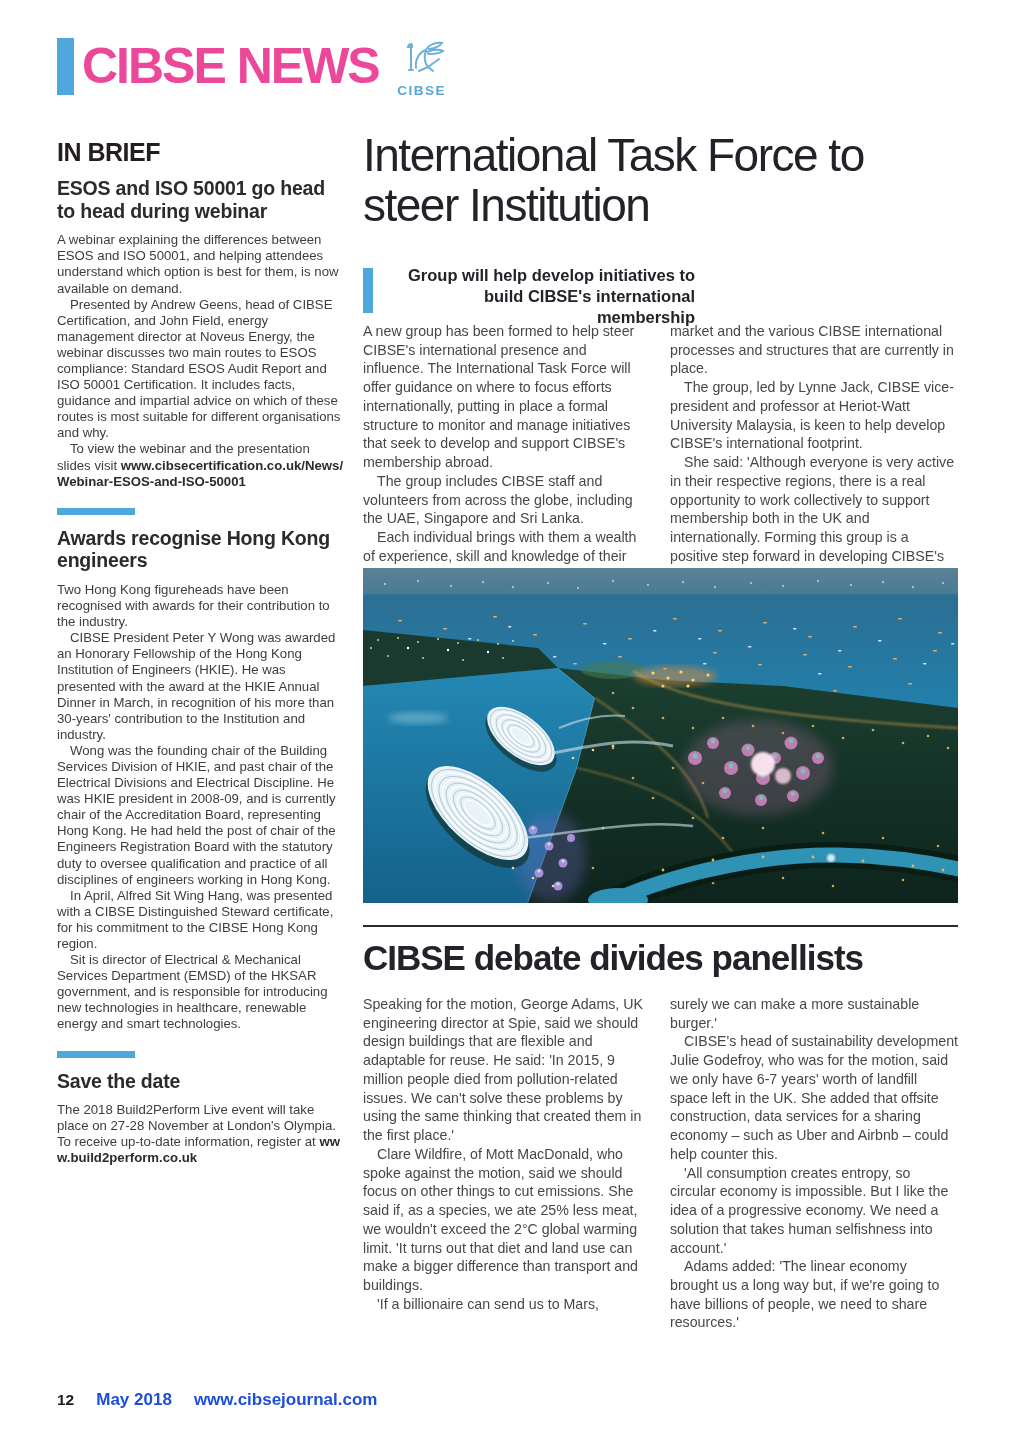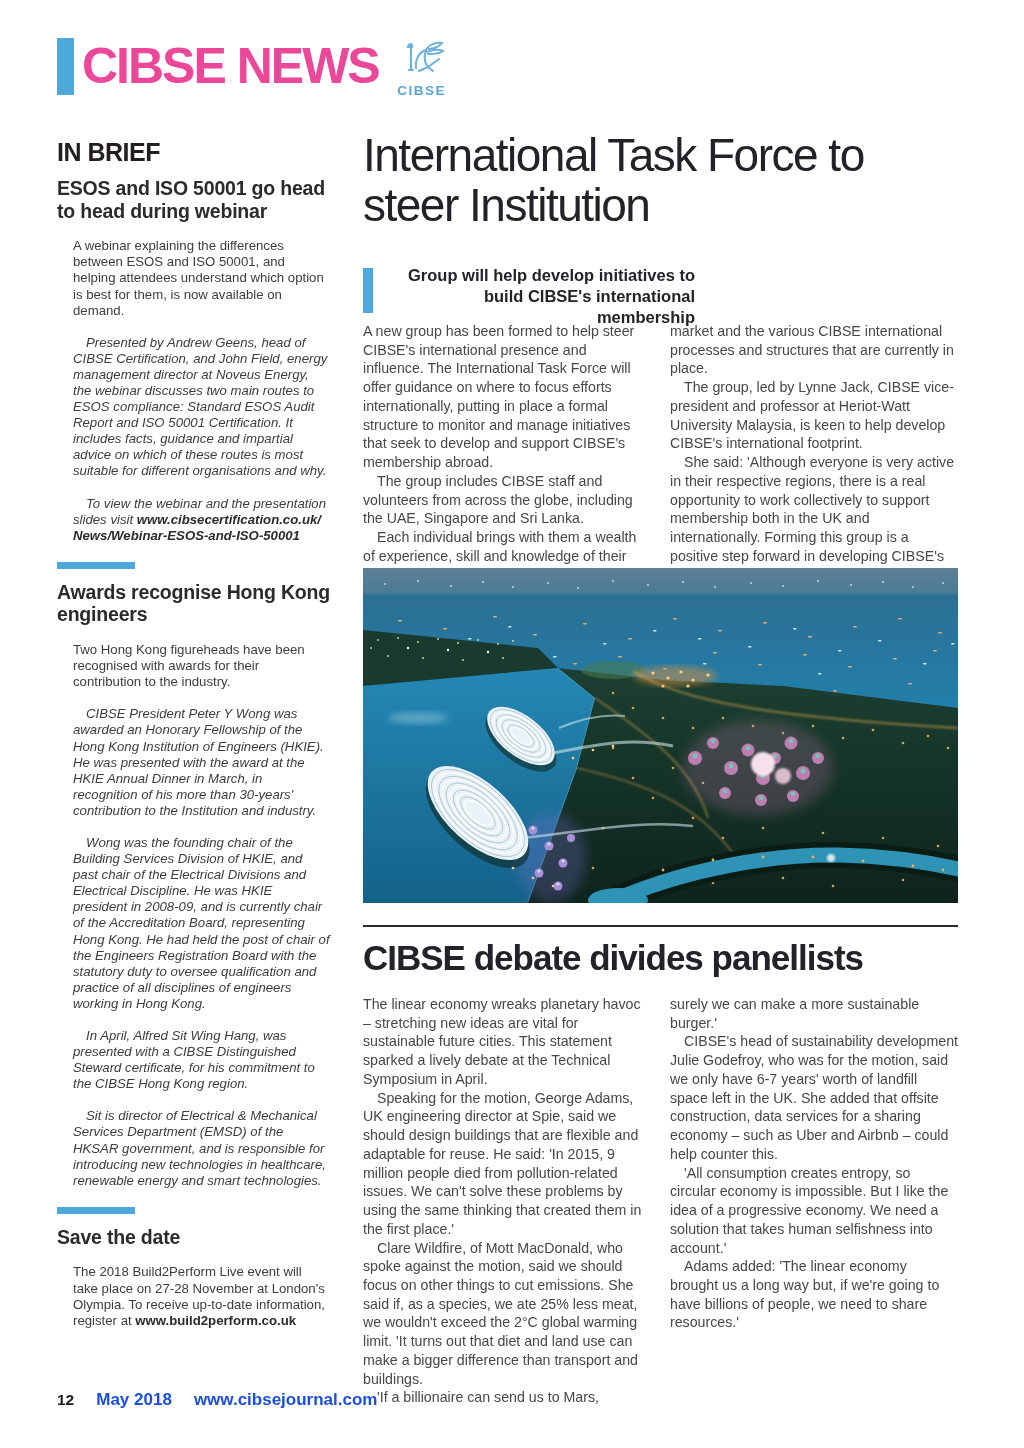--- a/index.html
+++ b/index.html
@@ -15,22 +15,22 @@
                   letter-spacing:-2px;color:#ec4899;white-space:nowrap;}
   .logo{margin-left:14px;width:58px;text-align:center;margin-top:2px;}
   .logo svg{display:block;margin:0 auto;}
   .logo-text{color:#5ba7d4;font-weight:700;font-size:13.5px;letter-spacing:1.5px;line-height:1;}
 
   
   .in-brief{position:absolute;left:57px;top:138px;width:289px;}
   .kicker{margin:0 0 10px;font-size:25px;font-weight:800;color:#221e1f;letter-spacing:-0.5px;}
   .brief-h{margin:0 0 10px;font-size:19.5px;font-weight:600;color:#2b2b2b;
            line-height:1.16;letter-spacing:-0.2px;}
-  .brief-body p{margin:16px;font-size:13.2px;line-height:1.22;color:#3d3d3d;}
-  .brief-body p + p{text-indent:13px;font-style:italic;}
+  .brief-body p{margin:0;font-size:13.2px;line-height:1.22;color:#3d3d3d;}
+  .brief-body p + p{text-indent:13px;}
   .inline-link{color:#2b2b2b;font-weight:700;word-break:break-all;}
   .divider{width:78px;height:7px;background:var(--blue);margin:18px 0 12px;}
 
   
   .main{position:absolute;left:363px;top:131px;width:595px;height:1260px;}
   .headline{position:absolute;top:0;left:0;margin:0;width:595px;
             font-size:46px;line-height:1.08;font-weight:400;color:var(--ink);letter-spacing:-1.5px;}
   .standfirst{position:absolute;top:134px;left:0;display:flex;gap:17px;text-align:right;}
   .standfirst-bar{width:10px;height:45px;background:var(--blue);flex:none;margin-top:3px;}
   .standfirst p{margin:0;font-weight:700;font-size:16.5px;line-height:1.28;color:var(--ink);max-width:305px;}
@@ -440,21 +440,20 @@
           </g>
         <circle cx="468" cy="290" r="4" fill="#ffffff" opacity="0.8" filter="url(#b1)"></circle>
       </svg>
     </figure>
 
     <div class="debate-rule"></div>
     <h2 class="debate-h">CIBSE debate divides panellists</h2>
 
     <div class="cols debate-cols article-body">
       <div class="col">
-        <p>The linear economy wreaks planetary havoc – stretching new ideas are vital for sustainable future cities. This statement sparked a lively debate at the Technical Symposium in April.</p>
         <p>Speaking for the motion, George Adams, UK engineering director at Spie, said we should design buildings that are flexible and adaptable for reuse. He said: 'In 2015, 9 million people died from pollution-related issues. We can't solve these problems by using the same thinking that created them in the first place.'</p>
         <p>Clare Wildfire, of Mott MacDonald, who spoke against the motion, said we should focus on other things to cut emissions. She said if, as a species, we ate 25% less meat, we wouldn't exceed the 2°C global warming limit. 'It turns out that diet and land use can make a bigger difference than transport and buildings.</p>
         <p>'If a billionaire can send us to Mars,</p>
       </div>
       <div class="col">
         <p>surely we can make a more sustainable burger.'</p>
         <p>CIBSE's head of sustainability development Julie Godefroy, who was for the motion, said we only have 6-7 years' worth of landfill space left in the UK. She added that offsite construction, data services for a sharing economy – such as Uber and Airbnb – could help counter this.</p>
         <p>'All consumption creates entropy, so circular economy is impossible. But I like the idea of a progressive economy. We need a solution that takes human selfishness into account.'</p>
         <p>Adams added: 'The linear economy brought us a long way but, if we're going to have billions of people, we need to share resources.'</p>
       </div>

